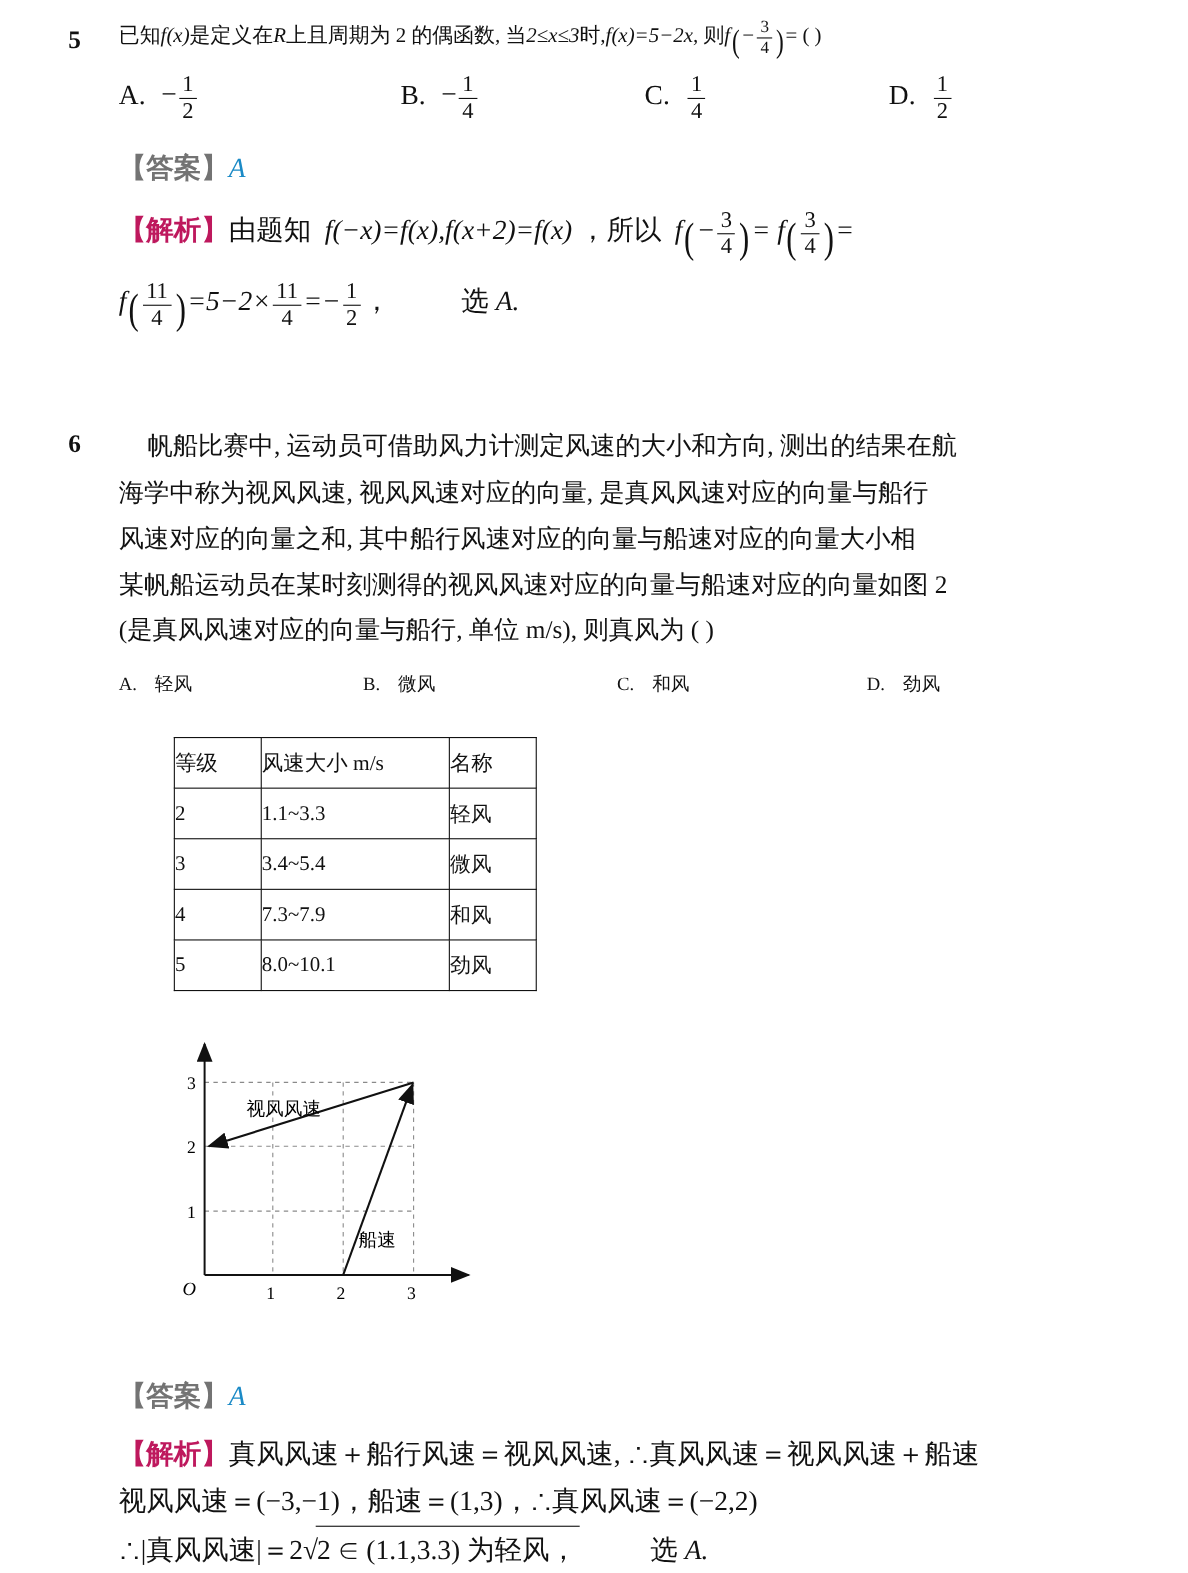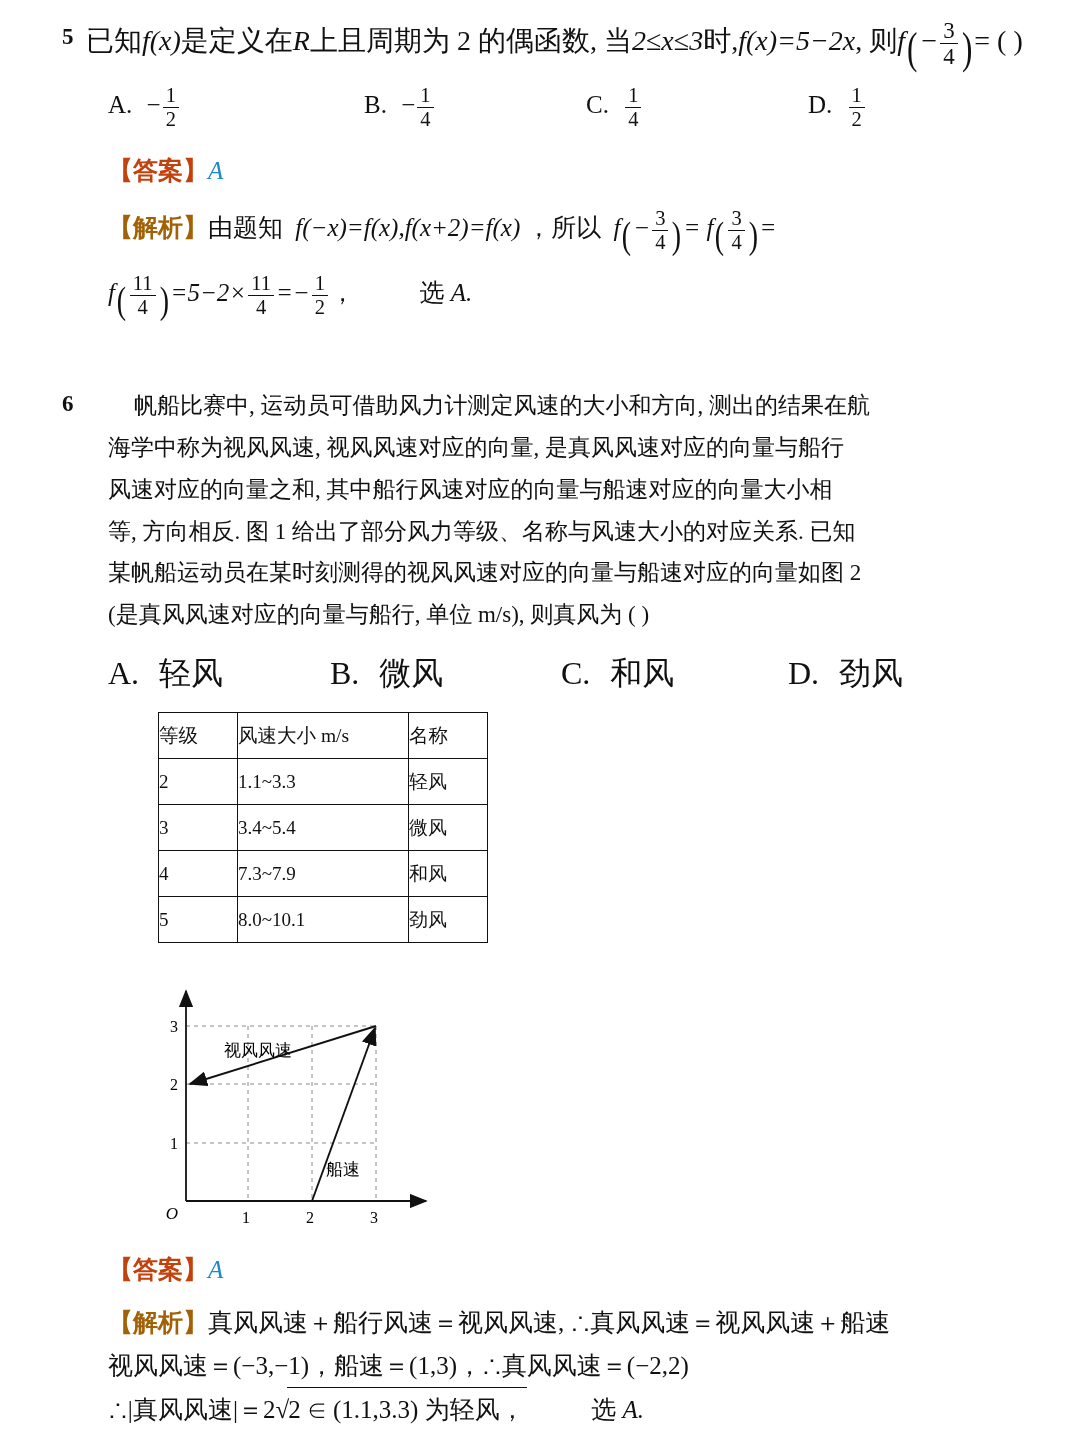--- a/index.html
+++ b/index.html
@@ -51,55 +51,55 @@
     line-height: 0.6;
     vertical-align: -0.30em;
     font-family: "Liberation Serif", serif;
     transform: scaleX(0.72);
   }
 
   
   #q5 { position: absolute; left: 62px; top: 14px; width: 985px; }
   #q5 .qnum { left: 0px; top: 10px; }
   #q5 .q5-stem {
-    margin-left: 24px;
-    font-size: 28px;
+    margin-left: 46px;
+    font-size: 19px;
     line-height: 1.95;
   }
   .choices-row {
     position: relative;
     margin-left: 46px;
     margin-top: 14px;
     height: 56px;
     font-size: 25px;
   }
   .choice { position: absolute; white-space: nowrap; }
 
   .ans-line { margin-left: 46px; margin-top: 14px; font-size: 25px; }
-  .tag-ans { color: #c2410c; font-weight: bold; text-align: right; }
-  .tag-sol { color: #a16207; font-weight: bold; text-align: right; }
+  .tag-ans { color: #737373; font-weight: bold; text-align: right; }
+  .tag-sol { color: #be185d; font-weight: bold; text-align: right; }
   .ans-val { color: #1b8ac6; font-style: italic; }
 
   
   #q6 { position: absolute; left: 62px; top: 385px; width: 990px; }
   #q6 .qnum { left: 0px; top: 6px; }
   #q6 .q6-stem {
     margin-left: 46px;
     font-size: 23px;
     line-height: 1.82;
     text-align: justify;
   }
   #q6 .q6-stem p { margin: 0; }
 
   .choices6 {
     position: relative;
     margin-left: 46px;
     margin-top: 16px;
     height: 42px;
-    font-size: 32px;
+    font-size: 17px;
     font-family: Liberation Serif, serif;
   }
 
   
   .wind-table {
     margin-left: 96px;
     margin-top: 18px;
     border-collapse: collapse;
     font-size: 19px;
     font-family: "Liberation Serif", serif;
@@ -193,21 +193,20 @@
     </div>
   </div>
 
   <div id="q6">
     <div class="qnum">6</div>
 
     <div class="q6-stem">
       <p style="text-indent:26px;">帆船比赛中, 运动员可借助风力计测定风速的大小和方向, 测出的结果在航</p>
       <p>海学中称为视风风速, 视风风速对应的向量, 是真风风速对应的向量与船行</p>
       <p>风速对应的向量之和, 其中船行风速对应的向量与船速对应的向量大小相</p>
-      <p>等, 方向相反. 图 1 给出了部分风力等级、名称与风速大小的对应关系. 已知</p>
       <p>某帆船运动员在某时刻测得的视风风速对应的向量与船速对应的向量如图 2</p>
       <p>(是真风风速对应的向量与船行, 单位 m/s), 则真风为 (        )</p>
     </div>
 
     <div class="choices6">
       <div class="choice" style="left:0px;">
         <span>A.</span>
         <span style="margin-left:12px;">轻风</span>
       </div>
       <div class="choice" style="left:222px;">

